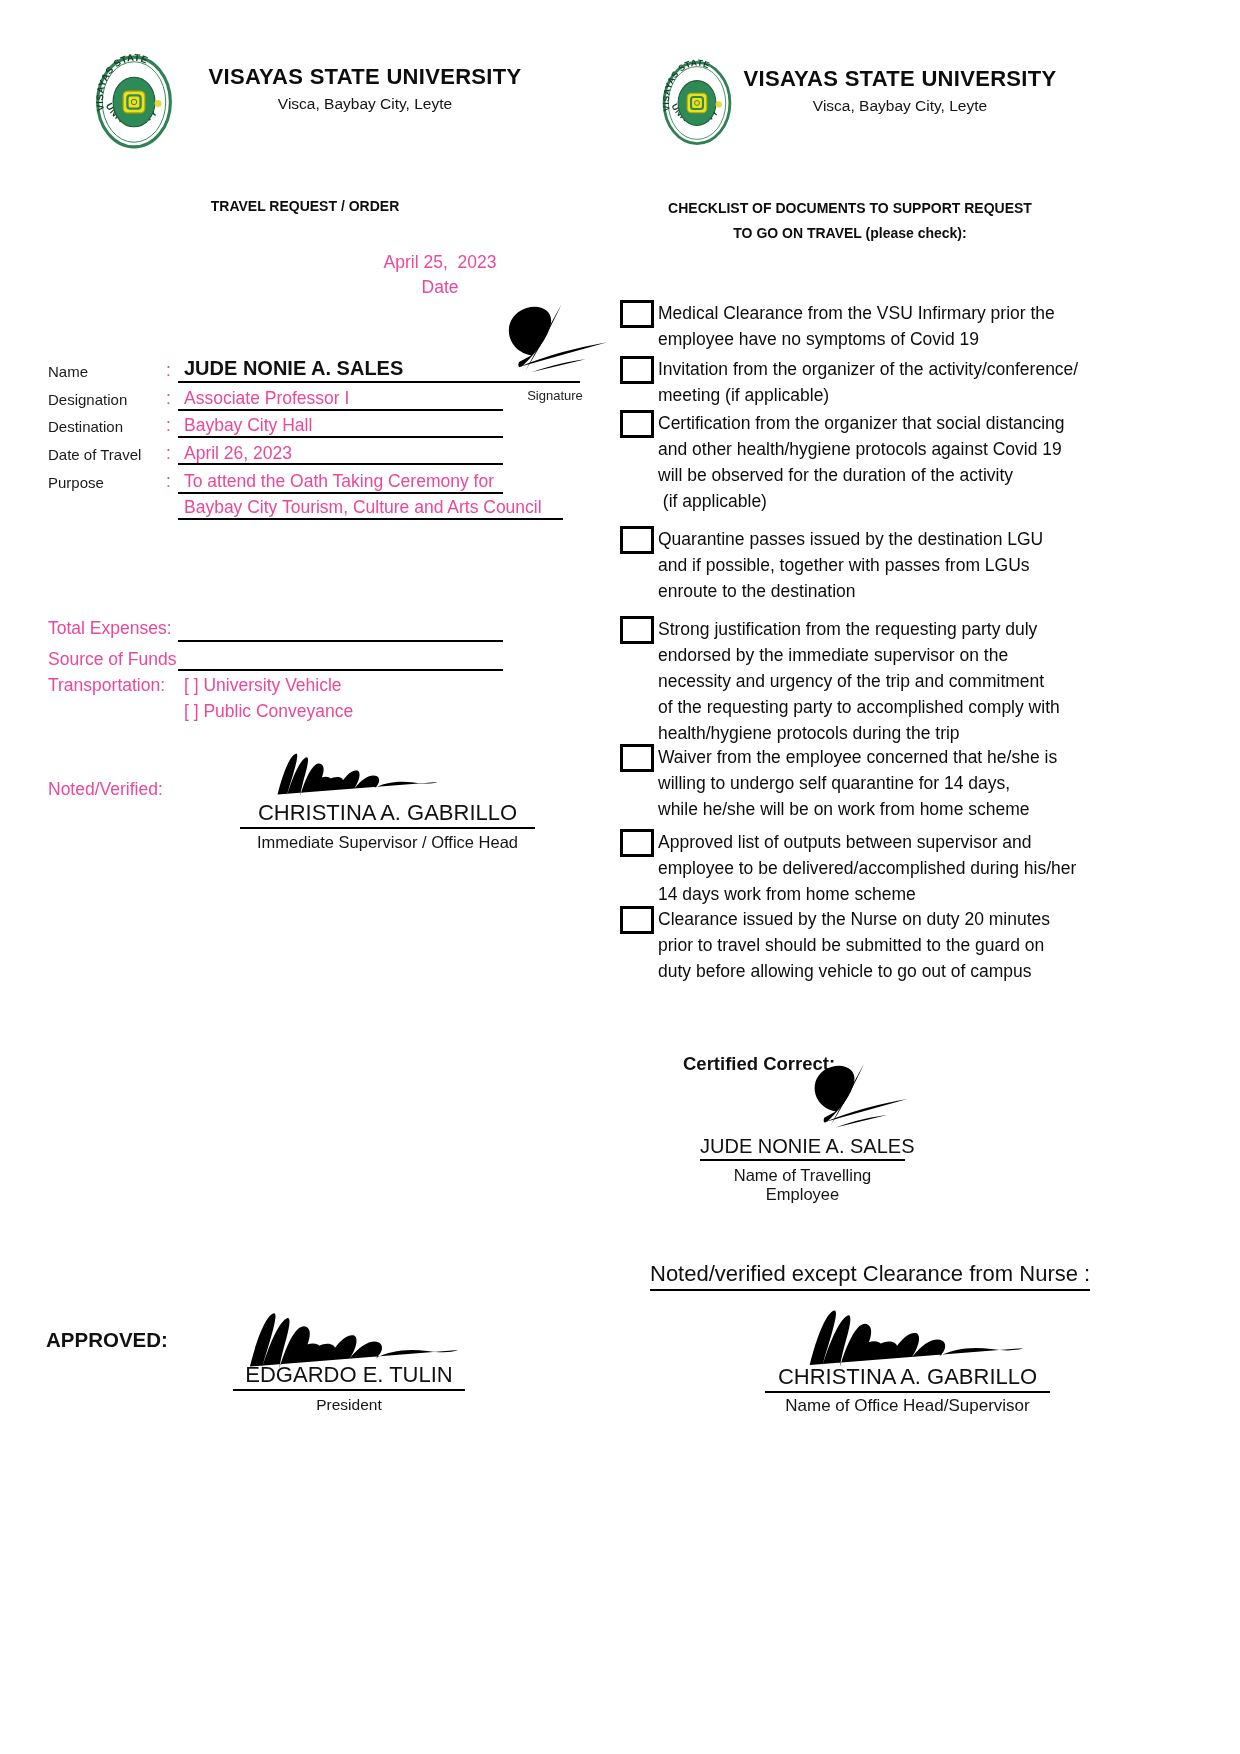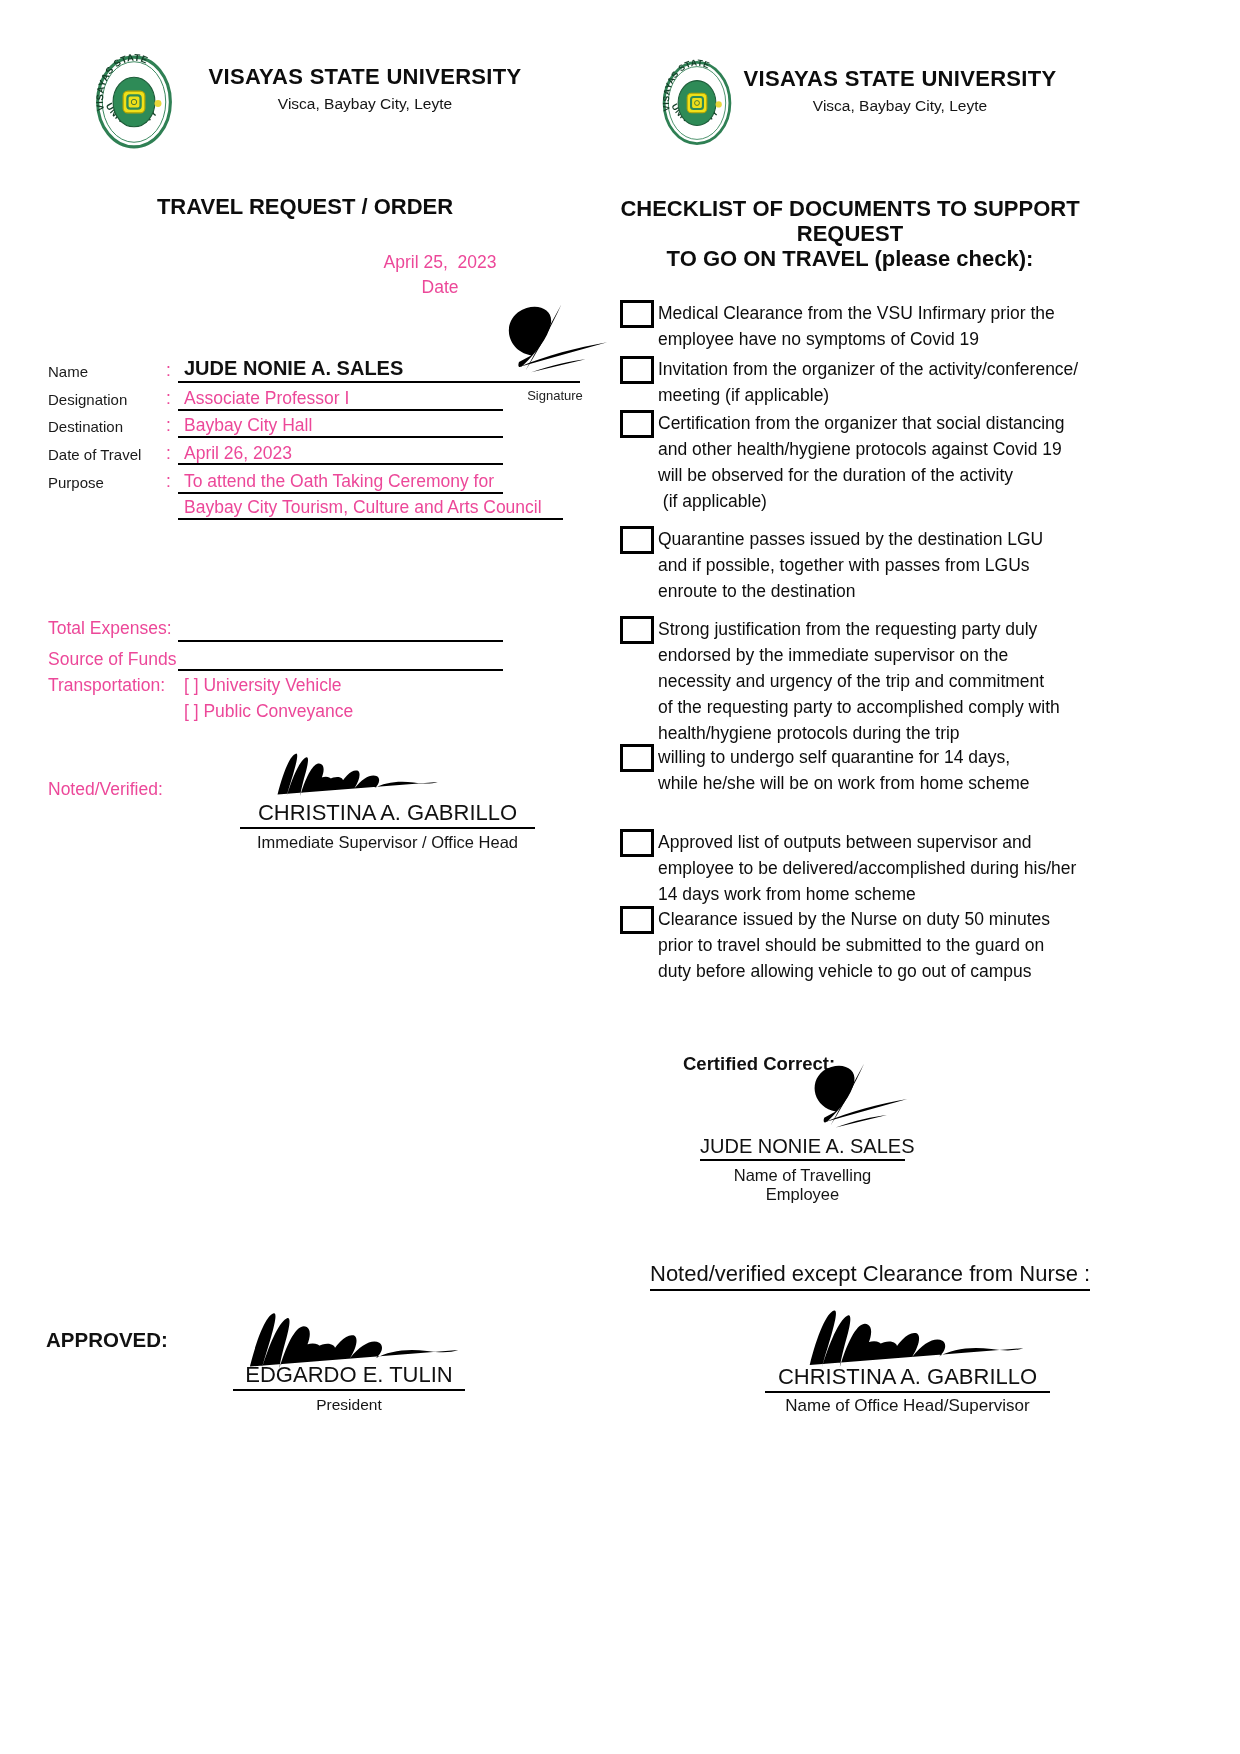--- a/index.html
+++ b/index.html
@@ -3,21 +3,21 @@
 <meta charset="utf-8">
 <style>
   html,body{margin:0;padding:0;background:#e9e9e9;}
   .page{position:relative;width:1240px;height:1754px;background:#ffffff;margin:0 auto;
         font-family:"Liberation Sans", sans-serif;color:#111;overflow:hidden;}
   .abs{position:absolute;}
   .b{font-weight:bold;}
   .center{text-align:center;}
   .uni-title{font-size:22px;font-weight:bold;letter-spacing:.3px;color:#0d0d0d;}
   .uni-addr{font-size:15.5px;margin-top:5px;color:#151515;}
-  .sec-title{font-size:22px;font-weight:bold;line-height:25px;color:#0d0d0d;}
+  .sec-title{font-size:14px;font-weight:bold;line-height:25px;color:#0d0d0d;}
   .lbl{font-size:15px;color:#1a1a1a;}
   .val{font-size:17.5px;color:#ec4899;white-space:pre;}
   .val-bold{font-size:20px;font-weight:bold;white-space:pre;}
   .rule{border-bottom:2px solid #000;height:0;}
   .chk-item{position:absolute;left:620px;width:505px;}
   .chk-box{position:absolute;left:0;top:0;width:34px;height:28px;border:3px solid #000;box-sizing:border-box;background:#fff;}
   .chk-lines{margin-left:38px;}
   .chk-lines div{font-size:17.5px;line-height:26px;white-space:pre;color:#0d0d0d;}
   .name-sign{font-weight:normal;border-bottom:2.5px solid #000;text-align:center;font-size:22px;padding-bottom:1px;white-space:pre;}
   .name-sign.sm{font-size:20px;}
@@ -179,36 +179,37 @@
       <div>Strong justification from the requesting party duly</div>
       <div>endorsed by the immediate supervisor on the</div>
       <div>necessity and urgency of the trip and commitment</div>
       <div>of the requesting party to accomplished comply with</div>
       <div>health/hygiene protocols during the trip</div>
     </div>
   </div>
   <div class="chk-item" style="top:744px">
     <div class="chk-box"></div>
     <div class="chk-lines">
+      <div>Waiver from the employee concerned that he/she is</div>
       <div>willing to undergo self quarantine for 14 days,</div>
       <div>while he/she will be on work from home scheme</div>
     </div>
   </div>
   <div class="chk-item" style="top:829px">
     <div class="chk-box"></div>
     <div class="chk-lines">
       <div>Approved list of outputs between supervisor and</div>
       <div>employee to be delivered/accomplished during his/her</div>
       <div>14 days work from home scheme</div>
     </div>
   </div>
   <div class="chk-item" style="top:906px">
     <div class="chk-box"></div>
     <div class="chk-lines">
-      <div>Clearance issued by the Nurse on duty 50 minutes</div>
+      <div>Clearance issued by the Nurse on duty 20 minutes</div>
       <div>prior to travel should be submitted to the guard on</div>
       <div>duty before allowing vehicle to go out of campus</div>
     </div>
   </div>
 
   <div class="abs b" style="left:683px;top:1053px;font-size:18.5px">Certified Correct:</div>
   <svg class="sig" style="left:795px;top:1058px" width="115" height="76" viewBox="0 0 130 85">
       <use href="#sig-jns"></use>
     </svg>
   <div class="abs name-sign sm" style="left:700px;top:1135px;width:205px">JUDE NONIE A. SALES</div>

